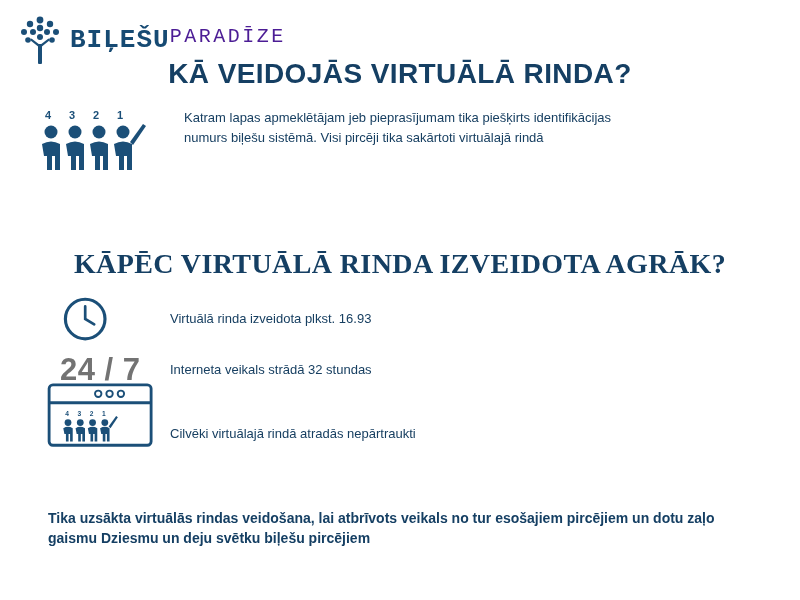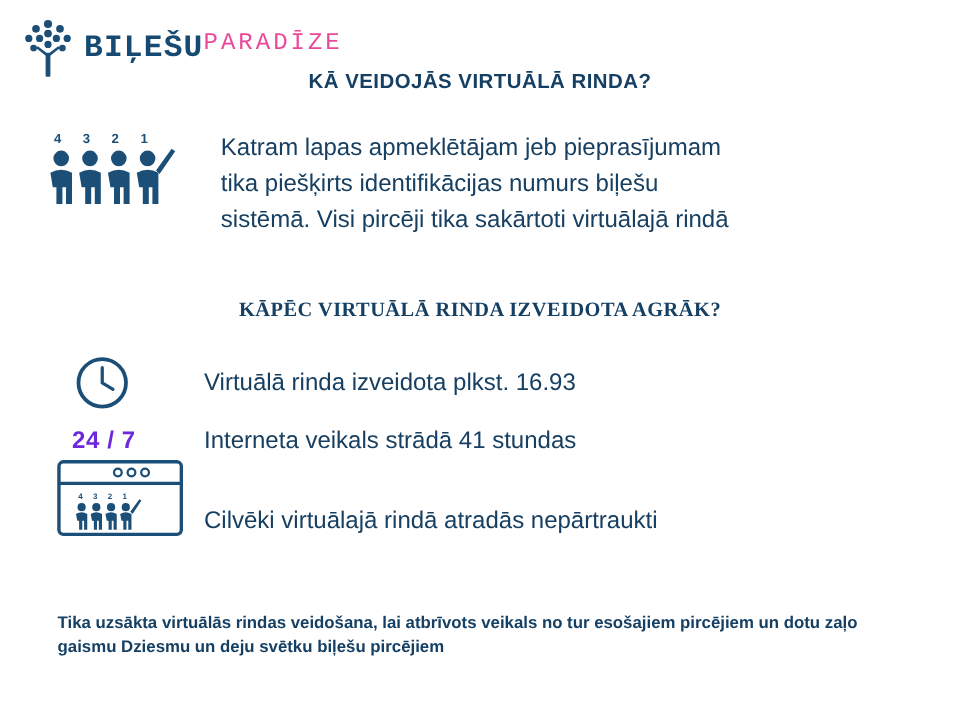--- a/index.html
+++ b/index.html
@@ -28,62 +28,62 @@
   .logo-line1 {
     font-size: 26px;
     font-weight: bold;
     letter-spacing: 1px;
     color: #164a73;
   }
   .logo-line2 {
     font-size: 20px;
     font-weight: normal;
     letter-spacing: 2.5px;
-    color: #ec4899;
+    color: #4c1d95;
   }
 
   
   .heading {
     position: absolute;
     width: 100%;
     text-align: center;
-    font-size: 17px;
+    font-size: 28px;
     font-weight: bold;
     letter-spacing: 0.4px;
     color: #153f63;
   }
   #heading-1 { top: 58px; }
   #heading-2 { top: 248px; font-family: Liberation Serif, serif; }
 
   
   .row {
     position: absolute;
     display: flex;
     align-items: flex-start;
   }
 
   .para {
-    font-size: 20px;
+    font-size: 13px;
     line-height: 1.5;
     color: #173f61;
   }
 
   #row-1 { left: 40px; top: 108px; width: 720px; }
   #row-1 .icon-wrap { width: 130px; flex: 0 0 130px; }
   #row-1 .para { width: 430px; margin-left: 14px; }
 
   #row-2 { left: 60px; top: 292px; width: 700px; align-items: center; }
   #row-2 .icon-wrap { width: 110px; flex: 0 0 110px; }
 
   #row-3 { left: 60px; top: 352px; width: 700px; align-items: center; }
   #row-3 .icon-wrap { width: 110px; flex: 0 0 110px; }
   .big247 {
-    font-size: 20px;
-    font-weight: bold;
-    color: #6d28d9;
+    font-size: 31px;
+    font-weight: bold;
+    color: #737373;
     letter-spacing: 0.5px;
   }
 
   #row-4 { left: 46px; top: 382px; width: 720px; align-items: center; }
   #row-4 .icon-wrap { width: 124px; flex: 0 0 124px; }
   #row-4 .para { margin-top: 36px; }
 
   .footer {
     position: absolute;
     left: 48px;
@@ -167,21 +167,21 @@
       <path d="M28 16 L28 30 L38 36" fill="none" stroke="#1b4f78" stroke-width="3" stroke-linecap="round"></path>
     </svg>
   </div>
   <div class="para">Virtuālā rinda izveidota plkst. 16.93</div>
 </div>
 
 <div class="row" id="row-3">
   <div class="icon-wrap">
     <span class="big247">24 / 7</span>
   </div>
-  <div class="para">Interneta veikals strādā 41 stundas</div>
+  <div class="para">Interneta veikals strādā 32 stundas</div>
 </div>
 
 <div class="row" id="row-4">
   <div class="icon-wrap">
     <svg viewBox="0 0 118 72" width="112" height="68">
       <rect x="3" y="3" width="108" height="64" rx="4" fill="none" stroke="#1b4f78" stroke-width="3"></rect>
       <line x1="3" y1="22" x2="111" y2="22" stroke="#1b4f78" stroke-width="3"></line>
       <circle cx="55" cy="12.5" r="3.4" fill="none" stroke="#1b4f78" stroke-width="2"></circle>
       <circle cx="67" cy="12.5" r="3.4" fill="none" stroke="#1b4f78" stroke-width="2"></circle>
       <circle cx="79" cy="12.5" r="3.4" fill="none" stroke="#1b4f78" stroke-width="2"></circle>

